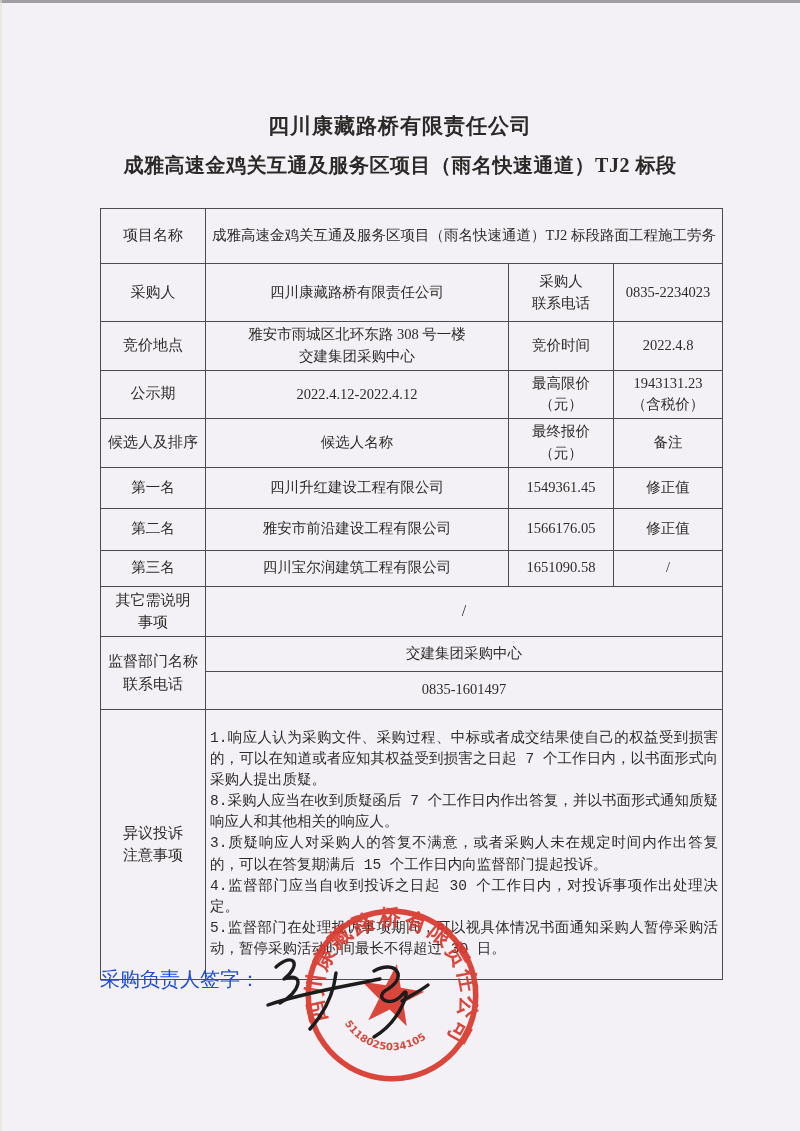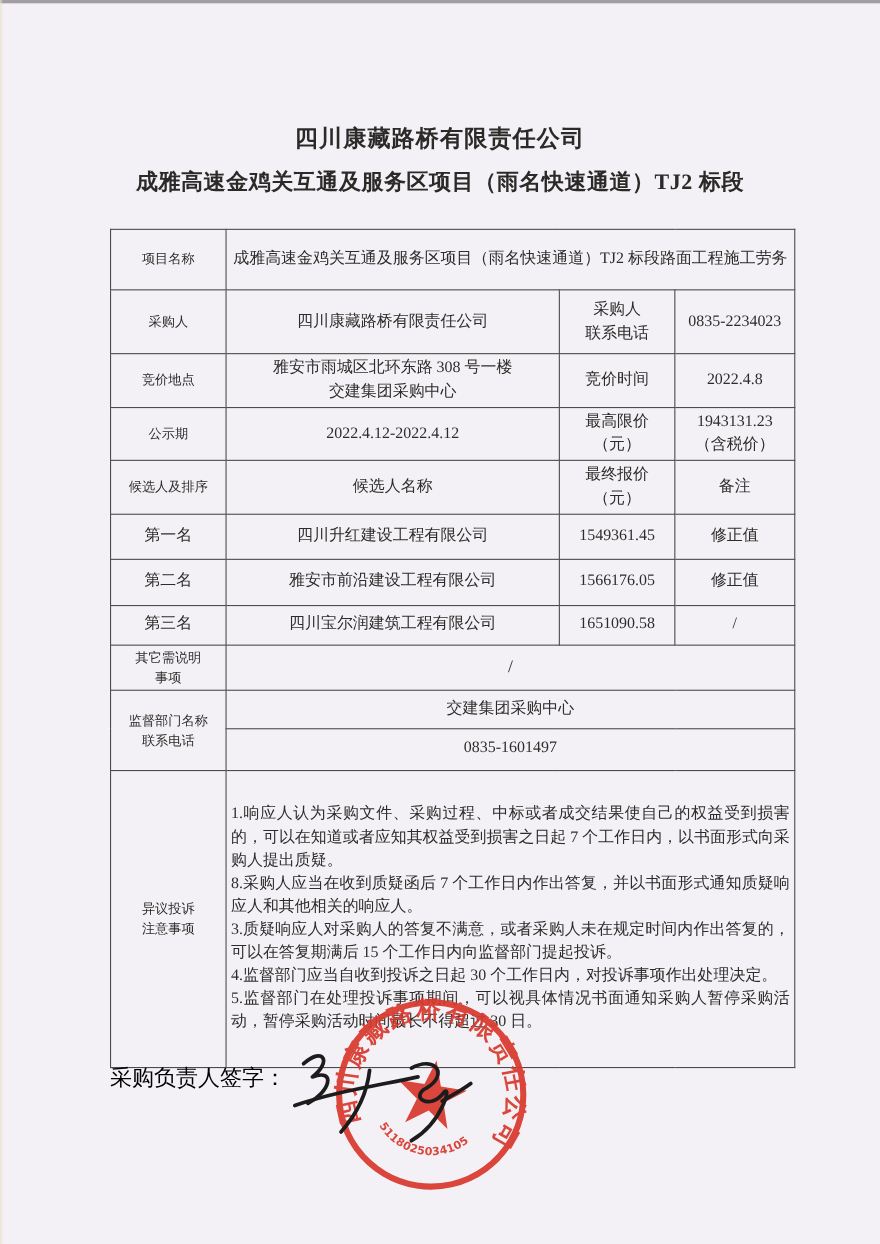--- a/index.html
+++ b/index.html
@@ -23,31 +23,31 @@
     position:absolute;top:208px;left:100px;
     width:622px;border-collapse:collapse;table-layout:fixed;
     font-size:14.5px;color:#2e2c2a;
   }
   table.main td{
     border:1px solid #4c4c4c;
     text-align:center;vertical-align:middle;
     padding:2px 4px;line-height:1.45;
     word-break:break-all;
   }
-  td.lbl{font-size:12px;margin-left:19px;}
+  td.lbl{font-size:15px;margin-left:19px;}
   .two-line div{line-height:1.5;}
   td.slash-cell{text-align:left;padding-left:12px;font-size:16px;}
   td.objection-cell{
     text-align:left;vertical-align:middle;
     padding:16px 10px 16px 9px;
     font-size:14.5px;line-height:1.85;
   }
-  .obj-item{text-align:justify;}
+  .obj-item{text-align:justify;font-family:Liberation Mono, monospace;}
 
-  .sign-row{position:absolute;top:966px;left:100px;font-size:20px;color:#000000;}
+  .sign-row{position:absolute;top:966px;left:100px;font-size:20px;color:#1d4ed8;}
 
   .seal{position:absolute;top:903px;left:300px;width:184px;height:184px;z-index:5;opacity:.92;transform:rotate(9deg);}
   .signature{position:absolute;top:945px;left:262px;width:180px;height:100px;z-index:6;}
 </style>
 </head>
 <body>
 
 <div class="scan-edge-top"></div>
 <div class="scan-edge-left"></div>
 

